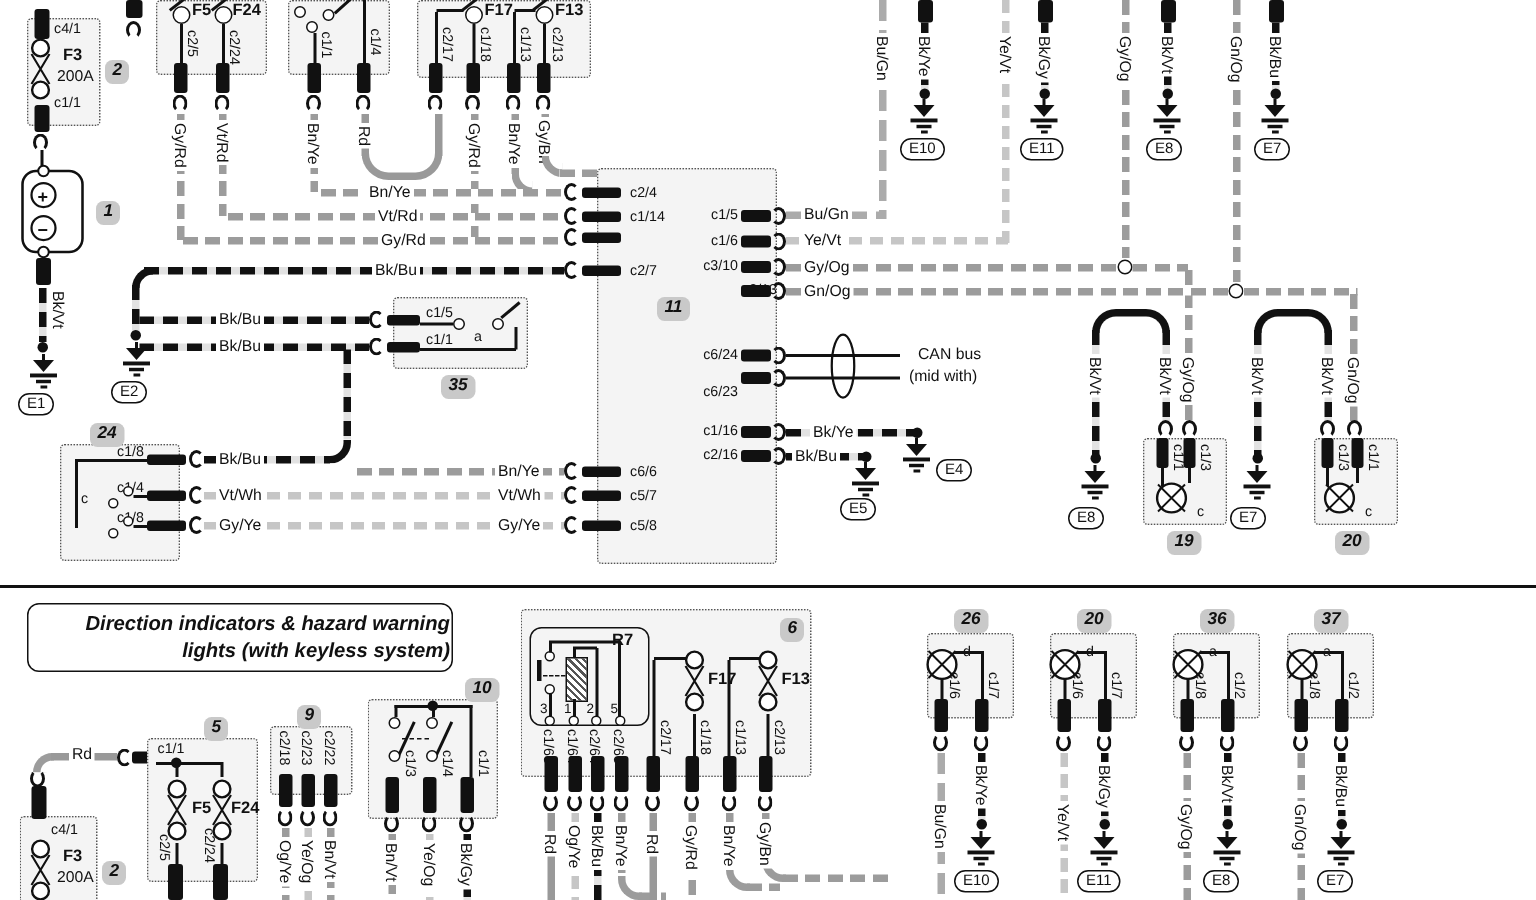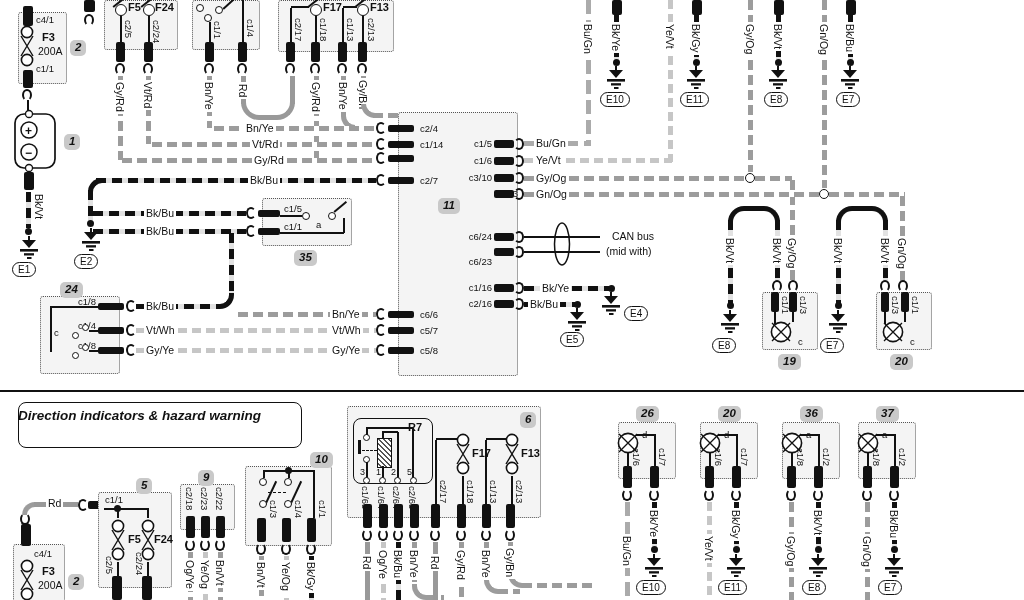--- a/index.html
+++ b/index.html
@@ -455,22 +455,23 @@
   <svg class="abs" style="left:879px;top:318px" width="28" height="28" viewBox="0 0 28 28">
       <circle cx="14" cy="14" r="9.6" fill="#fff" stroke="#111" stroke-width="1.6"></circle>
       <path d="M5 5 L23 23 M23 5 L5 23" stroke="#111" stroke-width="1.3"></path>
     </svg>
   <span class="PL" style="left:910px;top:337px">c</span>
   <span class="badge" style="left:890px;top:354px">20</span>
 
   <div class="sep" style="left:0;top:390px;width:1024px;height:2px"></div>
 
   <div class="rbox" style="left:18px;top:402px;width:282px;height:44px"></div>
-  <span class="abs" style="left:18px;top:407px;width:282px;text-align:left;font-size:13.5px;font-weight:bold;font-style:italic;line-height:1.3">
+  <span class="abs" style="left:18px;top:407px;width:282px;text-align:right;font-size:13.5px;font-weight:bold;font-style:italic;line-height:1.3">
     <span>Direction indicators &amp; hazard warning</span><br>
+    <span>lights (with keyless system)</span>
   </span>
 
   <div class="box" style="left:13px;top:544px;width:50px;height:56px"></div>
   <div class="stub" style="left:21px;top:524px;width:10px;height:22px"></div>
   <div class="cup oU" style="left:20px;top:513px"></div>
   <div class="cBLg" style="left:22px;top:502px;width:14px;height:13px;transform:scaleY(-1)"></div>
   <div class="wh r" style="left:34px;top:502px;width:44px"></div>
   <span class="L" style="left:46px;top:498px">Rd</span>
   <div class="cup oR" style="left:78px;top:499px"></div>
   <div class="stub" style="left:88px;top:501px;width:16px;height:8px"></div>

